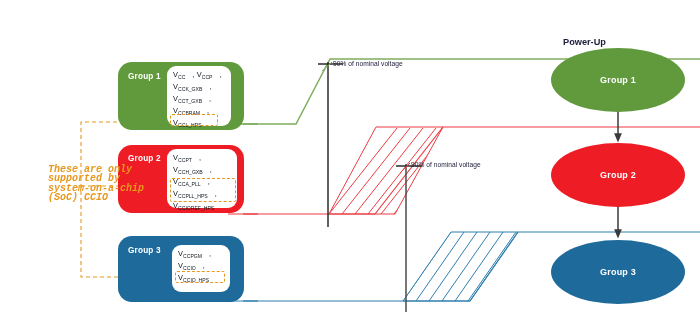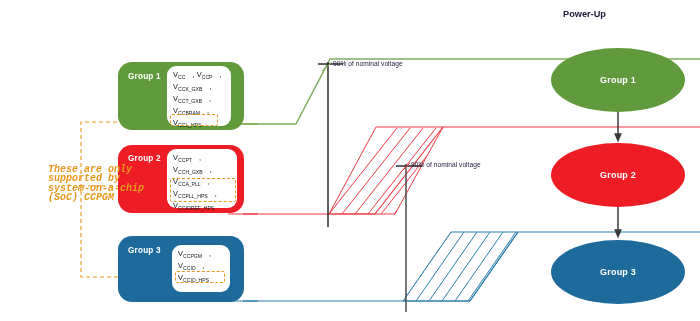--- a/index.html
+++ b/index.html
@@ -89,20 +89,21 @@
   }
 
   
   .seq-title {
     position: absolute;
     color: #1B1B3A;
     font-size: 9.2px;
     line-height: 12.4px;
     font-weight: bold;
     white-space: nowrap;
+    margin-top: 28px;
   }
   .ellipse {
     position: absolute;
     border-radius: 50%;
     display: flex;
     align-items: center;
     justify-content: center;
     color: #ffffff;
     font-size: 9px;
     font-weight: bold;
@@ -261,21 +262,21 @@
     <div class="rail">
       <span>V</span><span class="sub">CCIO_HPS</span>
     </div>
   </div>
   <div class="soc-ring" style="left:175px; top:271px; width:50px; height:12px;"></div>
 
   <div class="soc-note" style="left:48px; top:165px;">
     <div>These are only</div>
     <div>supported by</div>
     <div>system-on-a-chip</div>
-    <div>(SoC) CCPGM</div>
+    <div>(SoC) CCIO</div>
   </div>
 
   <div class="wave-note" style="left:333px; top:60px;">90% of nominal voltage</div>
   <div class="wave-note" style="left:411px; top:161px;">90% of nominal voltage</div>
 
   <div class="seq-title" style="left:563px; top:8px;">
     <div>Power-Up</div>
   </div>
 
   <div class="ellipse e1" style="left:551px; top:48px; width:134px; height:64px;">Group 1</div>

